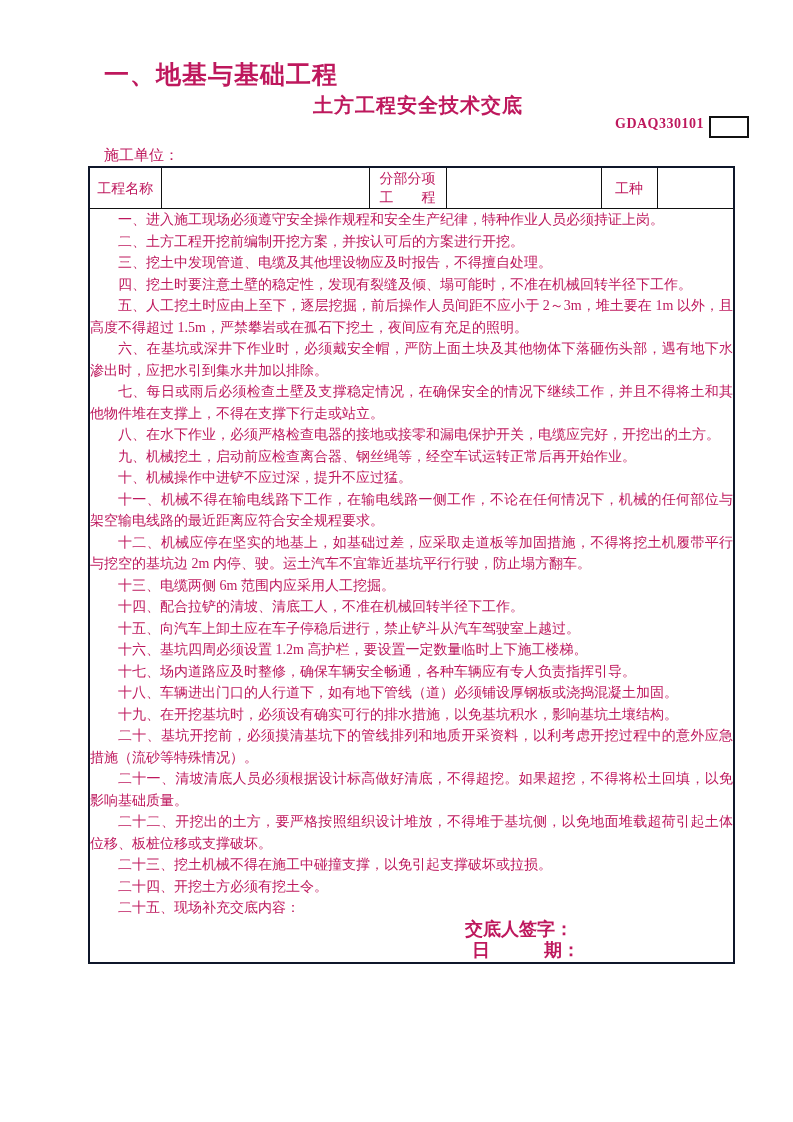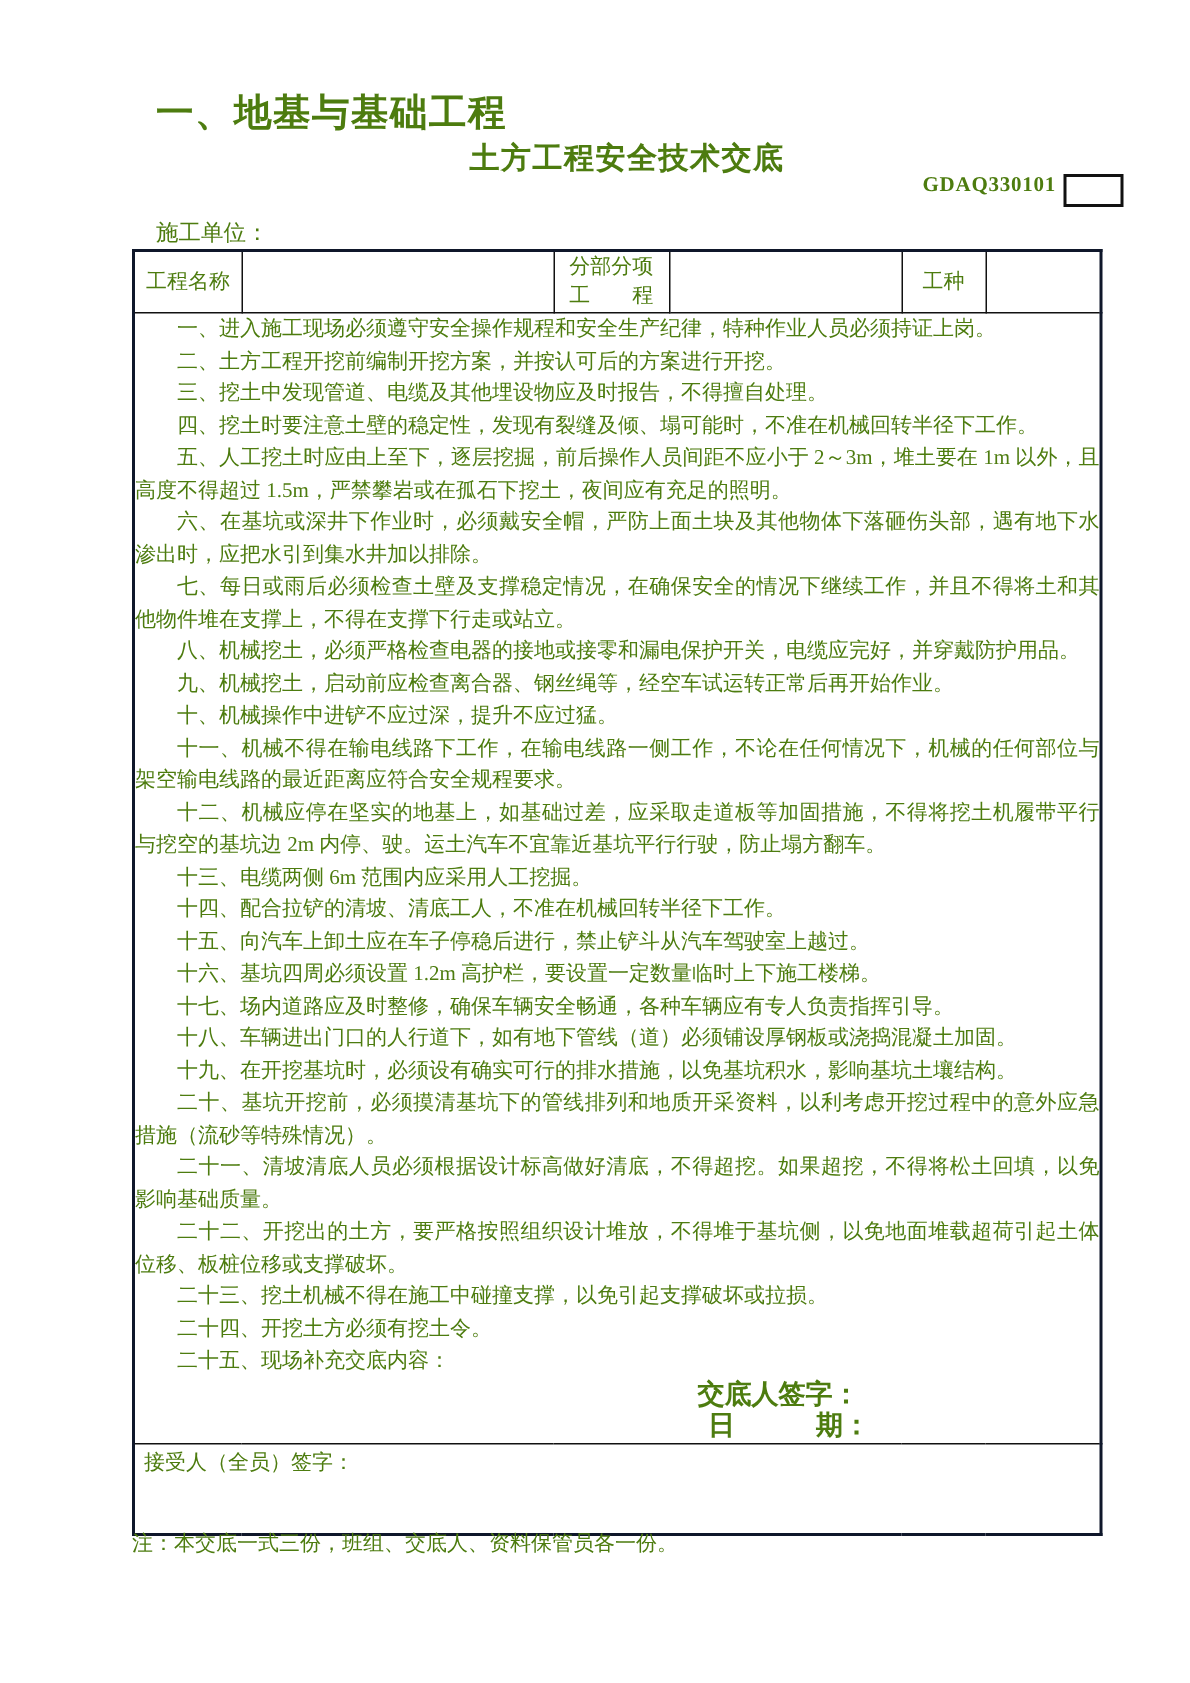--- a/index.html
+++ b/index.html
@@ -5,21 +5,21 @@
   html, body {
     margin: 0;
     padding: 0;
     background: #ffffff;
   }
   .page {
     position: relative;
     width: 793px;
     height: 1122px;
     background: #ffffff;
-    color: #4d7c0f;
+    color: #be185d;
     font-family: "Liberation Serif", "DejaVu Serif", serif;
     overflow: hidden;
   }
   .section-title {
     position: absolute;
     left: 104px;
     top: 58px;
     font-size: 25px;
     font-weight: bold;
     font-family: "Liberation Sans", "DejaVu Sans", sans-serif;
@@ -166,21 +166,21 @@
     <tr>
       <td colspan="6" class="body-cell">
         <div class="items">
               <p class="item">一、进入施工现场必须遵守安全操作规程和安全生产纪律，特种作业人员必须持证上岗。</p>
               <p class="item">二、土方工程开挖前编制开挖方案，并按认可后的方案进行开挖。</p>
               <p class="item">三、挖土中发现管道、电缆及其他埋设物应及时报告，不得擅自处理。</p>
               <p class="item">四、挖土时要注意土壁的稳定性，发现有裂缝及倾、塌可能时，不准在机械回转半径下工作。</p>
               <p class="item">五、人工挖土时应由上至下，逐层挖掘，前后操作人员间距不应小于 2～3m，堆土要在 1m 以外，且高度不得超过 1.5m，严禁攀岩或在孤石下挖土，夜间应有充足的照明。</p>
               <p class="item">六、在基坑或深井下作业时，必须戴安全帽，严防上面土块及其他物体下落砸伤头部，遇有地下水渗出时，应把水引到集水井加以排除。</p>
               <p class="item">七、每日或雨后必须检查土壁及支撑稳定情况，在确保安全的情况下继续工作，并且不得将土和其他物件堆在支撑上，不得在支撑下行走或站立。</p>
-              <p class="item">八、机械挖土，必须严格检查电器的接地或接零和漏电保护开关，电缆应完好，并穿戴防护用品。</p>
+              <p class="item">八、在水下作业，必须严格检查电器的接地或接零和漏电保护开关，电缆应完好，开挖出的土方。</p>
               <p class="item">九、机械挖土，启动前应检查离合器、钢丝绳等，经空车试运转正常后再开始作业。</p>
               <p class="item">十、机械操作中进铲不应过深，提升不应过猛。</p>
               <p class="item">十一、机械不得在输电线路下工作，在输电线路一侧工作，不论在任何情况下，机械的任何部位与架空输电线路的最近距离应符合安全规程要求。</p>
               <p class="item">十二、机械应停在坚实的地基上，如基础过差，应采取走道板等加固措施，不得将挖土机履带平行与挖空的基坑边 2m 内停、驶。运土汽车不宜靠近基坑平行行驶，防止塌方翻车。</p>
               <p class="item">十三、电缆两侧 6m 范围内应采用人工挖掘。</p>
               <p class="item">十四、配合拉铲的清坡、清底工人，不准在机械回转半径下工作。</p>
               <p class="item">十五、向汽车上卸土应在车子停稳后进行，禁止铲斗从汽车驾驶室上越过。</p>
               <p class="item">十六、基坑四周必须设置 1.2m 高护栏，要设置一定数量临时上下施工楼梯。</p>
               <p class="item">十七、场内道路应及时整修，确保车辆安全畅通，各种车辆应有专人负责指挥引导。</p>
               <p class="item">十八、车辆进出门口的人行道下，如有地下管线（道）必须铺设厚钢板或浇捣混凝土加固。</p>
@@ -191,21 +191,17 @@
               <p class="item">二十三、挖土机械不得在施工中碰撞支撑，以免引起支撑破坏或拉损。</p>
               <p class="item">二十四、开挖土方必须有挖土令。</p>
               <p class="item">二十五、现场补充交底内容：</p>
             </div>
         <div class="sig-block">
           <div>交底人签字：</div>
           <div class="date-line">日　　　期：</div>
         </div>
       </td>
     </tr>
-    <tr class="receiver-row">
-      <td colspan="6">接受人（全员）签字：</td>
-    </tr>
   </tbody>
     </table>
 
-  <div class="footer-note">注：本交底一式三份，班组、交底人、资料保管员各一份。</div>
 
 </div>
 
 </body></html>

